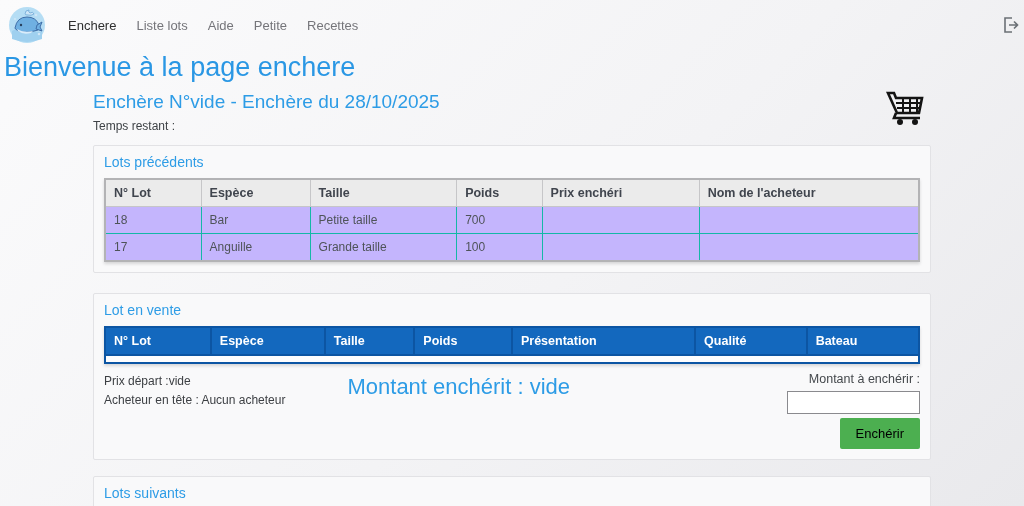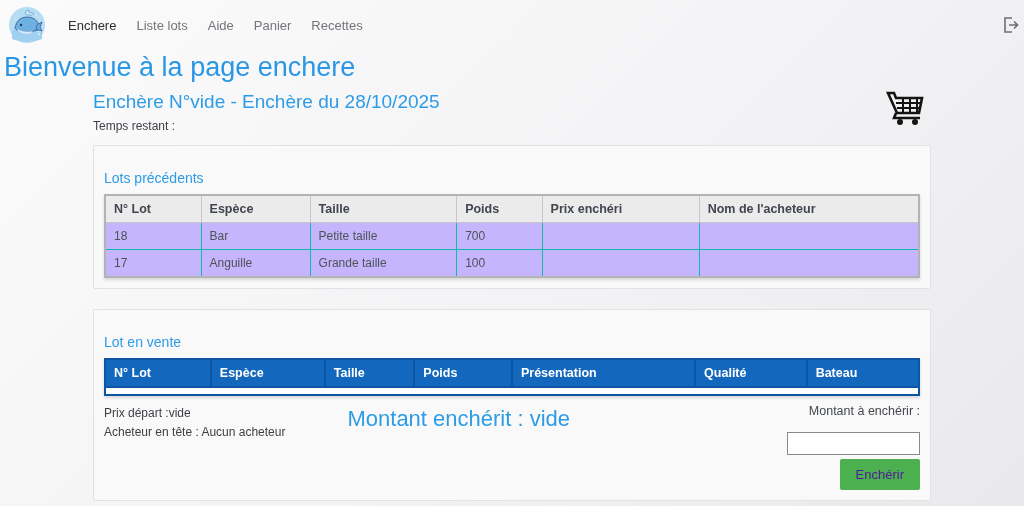--- a/index.html
+++ b/index.html
@@ -24,43 +24,43 @@
   .logout{margin-left:auto;cursor:pointer;display:flex;align-items:center;}
   
   h1{font-size:27px;font-weight:500;color:var(--h1-blue);margin:2px 0 4px 4px;}
   .container{width:838px;margin:0 auto;}
   .subheader-row{display:flex;justify-content:space-between;align-items:flex-start;margin-top:4px;}
   h2{font-size:19px;font-weight:500;color:var(--accent);margin:4px 0 6px;}
   .temps{font-size:12px;color:#3f4347;}
   .cart{margin-top:2px;margin-right:4px;cursor:pointer;}
   
   .panel{background:#f9f9fa;border:1px solid #e2e2e5;border-radius:2px;
-         padding:22px 10px 10px;margin-top:12px;}
+         padding:6px 10px 10px;margin-top:12px;}
   .panel-title{font-size:14px;color:var(--accent);margin:2px 0 8px;}
   
   table{width:100%;border-collapse:collapse;font-size:12px;background:#c4b5fd;
         box-shadow:0 2px 3px rgba(0,0,0,.14);margin-top:8px;}
   .grey-table{border:2px solid #b3b3b5;}
   .grey-table th{background:#ebebeb;color:#40454e;font-weight:bold;text-align:left;
         border:1px solid #c6c6c8;padding:6px 8px;font-size:12.5px;}
   .grey-table td{border:1px solid #14b8a6;padding:6px 8px;color:#4e5358;height:24px;}
   .blue-table{border:2px solid var(--tbl-blue-border);}
   .blue-table th{background:var(--tbl-blue);color:#ffffff;font-weight:bold;text-align:left;
         border:2px solid var(--tbl-blue-border);padding:6px 8px;font-size:12.5px;}
   .blue-table td{height:8px;background:#fdfdfe;border:1px solid #d8d8db;padding:0;}
   
   .bid-area{display:flex;margin-top:8px;}
   .bid-info{font-size:12px;line-height:1.6;color:#3c3f43;flex:none;}
   .bid-display{font-size:22px;color:var(--accent);margin-left:62px;padding-top:2px;flex:none;}
   .bid-form{margin-left:auto;text-align:right;width:230px;}
-  .bid-form label{font-size:12.5px;color:#44484c;display:block;margin-bottom:14px;}
+  .bid-form label{font-size:12.5px;color:#44484c;display:block;margin-bottom:5px;}
   .bid-form input{width:133px;height:23px;border:1px solid #8a8a8e;background:#fff;
         padding:2px 5px;font-size:12px;display:inline-block;}
   .bid-form button{display:inline-block;margin-top:4px;background:var(--btn-green);
-        color:#4c1d95;border:none;border-radius:2px;font-size:13px;
+        color:#000000;border:none;border-radius:2px;font-size:13px;
         padding:8px 16px;cursor:pointer;font-family:inherit;}
 </style>
 </head>
 <body>
 
 <nav class="navbar">
   <div class="logo">
     <svg width="38" height="38" viewBox="0 0 38 38">
       <circle cx="19" cy="19" r="18" fill="#b5ddf4"></circle>
       <path d="M4 25 q4 -3 7 0 q4 3 8 0 q4 -3 8 0 q3 2 7 0 l0 8 q-15 6 -30 0 z" fill="#9fd0ef"></path>
@@ -70,21 +70,21 @@
       <circle cx="13" cy="19" r="1.2" fill="#27405e"></circle>
       <path d="M17 8 q0 -4 4 -4 q-1 2 1 3 q3 -2 4 1 q-3 2 -6 1 q-3 0 -3 -1z" fill="#cfe6f7" stroke="#6fa8d6" stroke-width="0.8"></path>
       <circle cx="28" cy="9" r="1.3" fill="#cfe6f7"></circle>
       <circle cx="31" cy="28" r="1.3" fill="#cfe6f7"></circle>
       <circle cx="7" cy="13" r="1.1" fill="#cfe6f7"></circle>
     </svg>
   </div>
   <a class="nav-item active">Enchere</a>
   <a class="nav-item">Liste lots</a>
   <a class="nav-item">Aide</a>
-  <a class="nav-item">Panier</a>
+  <a class="nav-item">Petite</a>
   <a class="nav-item">Recettes</a>
   <div class="logout">
     <svg width="20" height="20" viewBox="0 0 20 20">
       <path d="M12 3 H5 V17 H12" fill="none" stroke="#6b7076" stroke-width="1.6"></path>
       <path d="M9 10 H17 M14 6.5 L17.5 10 L14 13.5" fill="none" stroke="#6b7076" stroke-width="1.6"></path>
     </svg>
   </div>
 </nav>
 
 <h1>Bienvenue à la page enchere</h1>

